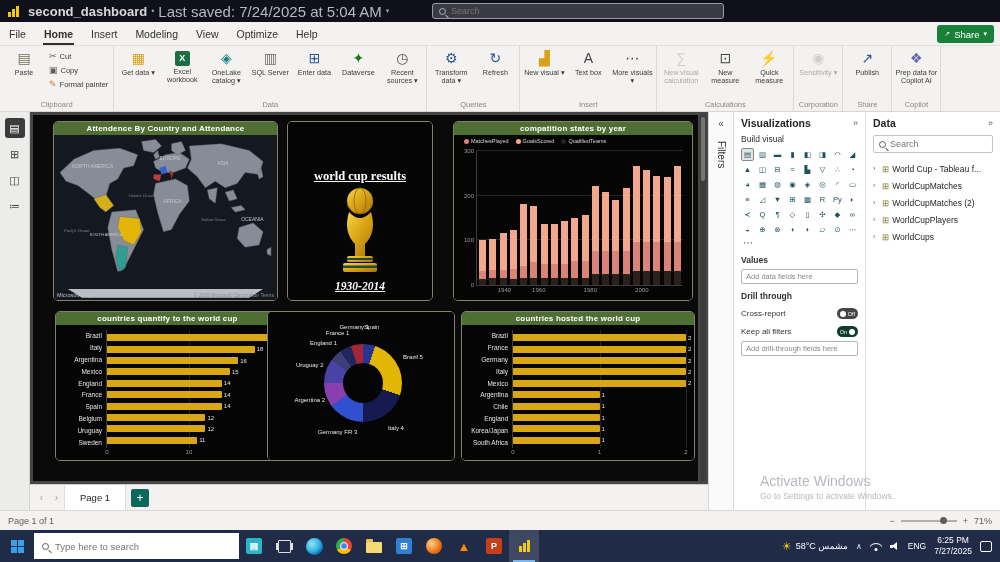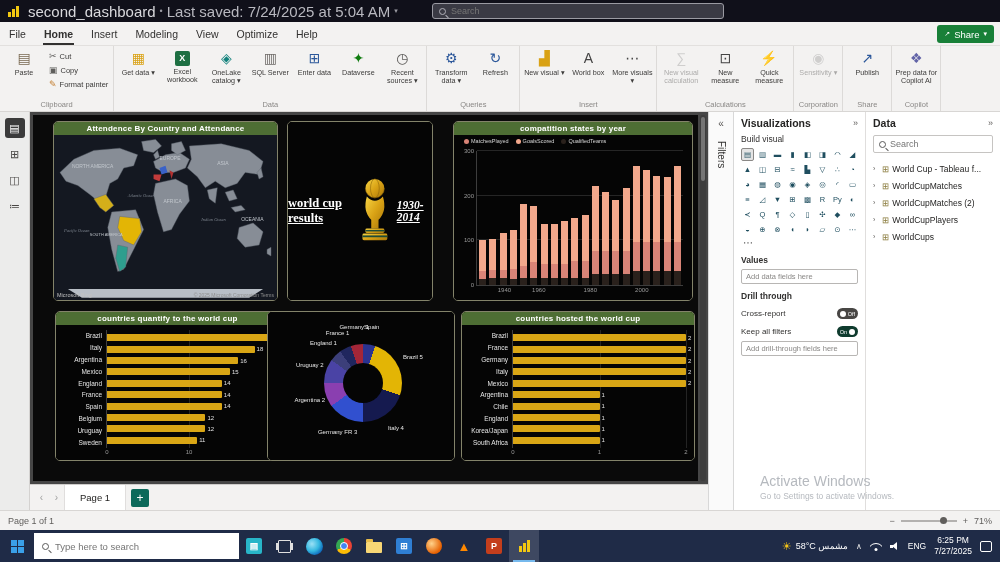--- a/index.html
+++ b/index.html
@@ -2,21 +2,21 @@
 <html><head>
 <meta charset="utf-8">
 <style>
 *{margin:0;padding:0;box-sizing:border-box}
 html,body{background:#222}
 .screen{position:relative;width:1000px;height:562px;background:#464646;overflow:hidden;font-family:"Liberation Sans",sans-serif;color:#252423}
 
 .titlebar{height:22px;background:#10101a;display:flex;align-items:center;color:#d8d8dc;position:relative}
 .pbi-logo{width:14px;height:12px;margin:0 6px 0 8px;display:flex;align-items:flex-end;gap:1px}
 .pbi-logo i{display:block;width:3px;background:#f2c811}
-.tb-title{font-size:15px;white-space:nowrap;font-weight:normal}
+.tb-title{font-size:13px;white-space:nowrap;font-weight:bold}
 .tb-sep{margin:0 4px;font-size:9px;color:#9a9aa2}
 .tb-saved{font-size:15px;color:#b8b8bf;white-space:nowrap}
 .tb-caret{margin-left:4px;font-size:7px;color:#9a9aa2}
 .tb-search{position:absolute;left:432px;top:3px;width:292px;height:16px;background:#3a3a44;border:1px solid #9a9aa2;border-radius:3px;display:flex;align-items:center;color:#b8b8bf;padding-left:6px;gap:5px}
 .tb-search input{flex:1;background:transparent;border:none;outline:none;color:#c8c8cf;font-size:9px;font-family:inherit}
 .mag{width:7px;height:7px;border:1px solid #b0b0b8;border-radius:50%;position:relative;flex:0 0 auto}
 .mag:after{content:"";position:absolute;width:4px;height:1px;background:#b0b0b8;transform:rotate(45deg);left:5px;top:7px}
 .mag.dark{border-color:#5a5a5a}.mag.dark:after{background:#5a5a5a}
 .tb-right{margin-left:auto;display:flex;align-items:center;height:100%}
 .signin{font-size:9.5px;margin-right:6px}
@@ -54,21 +54,21 @@
 .reportwrap{flex:1;position:relative;padding:3px 10px 3px 3px}
 .report{width:100%;height:100%;background:#0a0a0a;position:relative}
 .canvas-scroll{position:absolute;right:2px;top:3px;bottom:3px;width:6px;background:#3d3d3d;border-radius:3px}
 .canvas-scroll i{position:absolute;top:2px;left:1px;width:4px;height:64px;background:#757575;border-radius:2px}
 
 .visual{position:absolute;border:1px solid #83836a;background:#050505;border-radius:5px;display:flex;flex-direction:column;overflow:hidden}
 .vhead{height:13px;background:#4e6e34;color:#fff;font-size:8px;font-weight:bold;display:flex;align-items:center;justify-content:center;letter-spacing:.2px;flex:0 0 auto}
 .vbody{flex:1;position:relative;overflow:hidden;background:#050505}
 .map-attr-l{position:absolute;left:3px;bottom:2px;font-size:5.5px;color:#c2c2c2}
 .map-attr-r{position:absolute;right:3px;bottom:2px;font-size:5px;color:#8f8f8f}
-.tv{display:flex;flex-direction:row;align-items:center;justify-content:space-between;padding:7px 0 8px}
+.tv{display:flex;flex-direction:column;align-items:center;justify-content:flex-end;padding:7px 0 8px}
 .tv-title{color:#fff;font-weight:bold;font-size:12.5px;text-decoration:underline;font-family:"Liberation Serif",serif}
 .tv-sub{color:#fff;font-weight:bold;font-style:italic;font-size:11.5px;text-decoration:underline;font-family:"Liberation Serif",serif}
 
 .legend{display:flex;gap:7px;padding:3px 4px 0 10px}
 .leg{display:flex;align-items:center;gap:2px;color:#d8d8d8;font-size:5.5px}
 .dot{width:5px;height:5px;border-radius:50%}
 .splot{position:absolute;left:22px;right:9px;top:16px;bottom:14px;border-left:1px solid #3d3d3d;border-bottom:1px solid #3d3d3d}
 .gridline{position:absolute;left:0;right:0;height:1px;background:#262626}
 .ylab{position:absolute;right:100%;margin-right:3px;color:#9a9a9a;font-size:6px;transform:translateY(50%)}
 .sbars{position:absolute;inset:0;display:flex;align-items:flex-end;justify-content:space-between;padding:0 2px}
@@ -275,21 +275,21 @@
         <div class="rgl">Queries</div>
       </div>
       <div class="rgroup">
         <div class="rrow">
           <div class="rbtn big">
             <div class="ricon" style="color: rgb(217, 162, 21);">▟</div>
             <div class="rlabel">New visual ▾</div>
           </div>
           <div class="rbtn big">
             <div class="ricon" style="color: rgb(68, 68, 68);">A</div>
-            <div class="rlabel">World box</div>
+            <div class="rlabel">Text box</div>
           </div>
           <div class="rbtn big">
             <div class="ricon" style="color: rgb(68, 68, 68);">⋯</div>
             <div class="rlabel">More visuals ▾</div>
           </div>
         </div>
         <div class="rgl">Insert</div>
       </div>
       <div class="rgroup">
         <div class="rrow">

